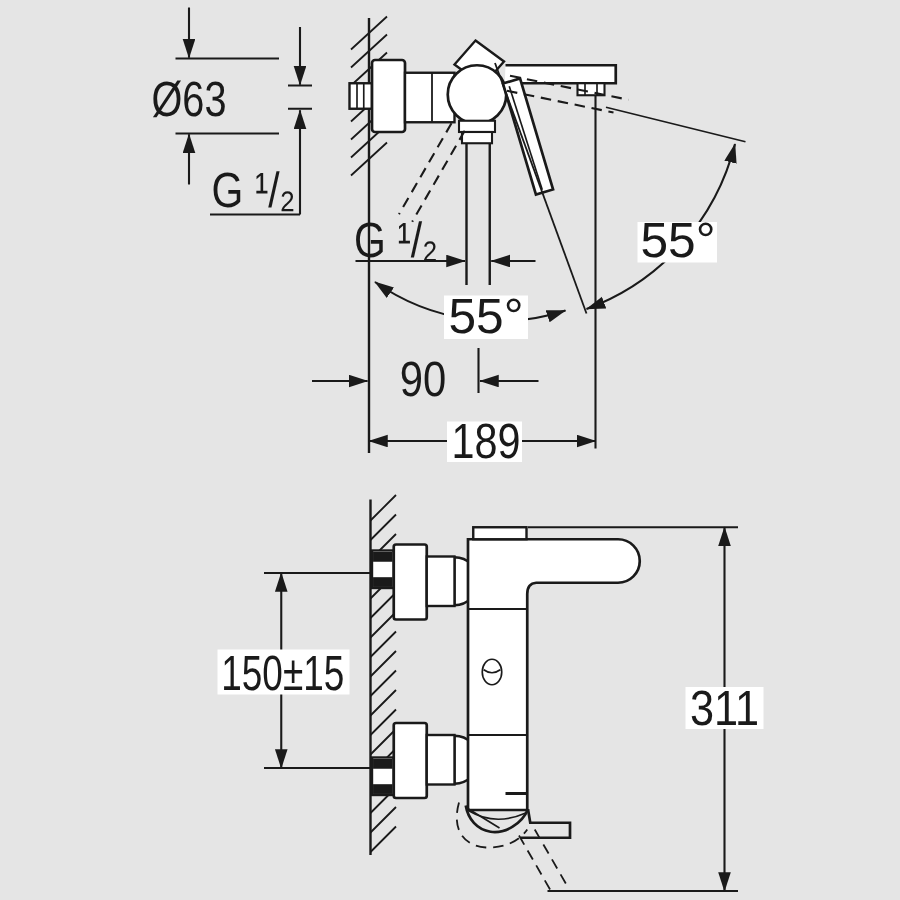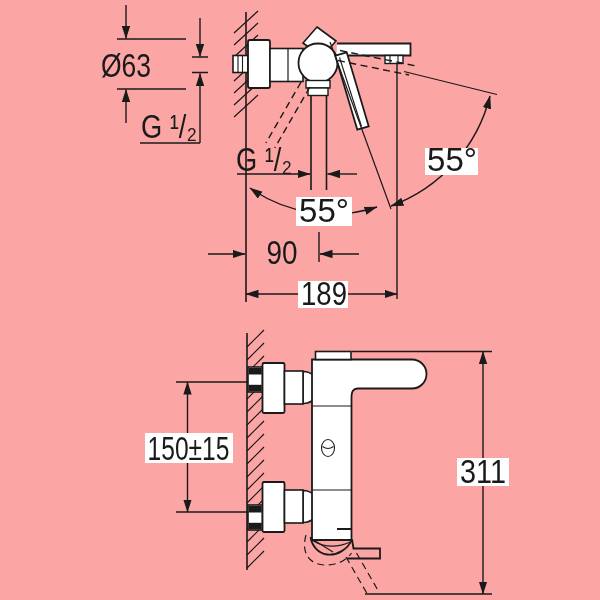--- a/index.html
+++ b/index.html
@@ -1,16 +1,16 @@
 <!DOCTYPE html>
 <html><head>
 <meta charset="utf-8">
 <style>
   html,body{margin:0;padding:0;background:#ffffff;}
-  .stage{width:600px;height:600px;background:#fca5a5;position:relative;overflow:hidden;}
+  .stage{width:600px;height:600px;background:#e5e5e5;position:relative;overflow:hidden;}
   svg{display:block;}
   .ln{stroke:#1a1a1a;fill:none;}
   .s20{stroke-width:2;}
   .s18{stroke-width:1.8;}
   .s16{stroke-width:1.6;}
   .s14{stroke-width:1.4;}
   .s12{stroke-width:1.2;}
   .s11{stroke-width:1.1;}
   .wf{fill:#ffffff;}
   .df{fill:#1a1a1a;stroke:none;}

